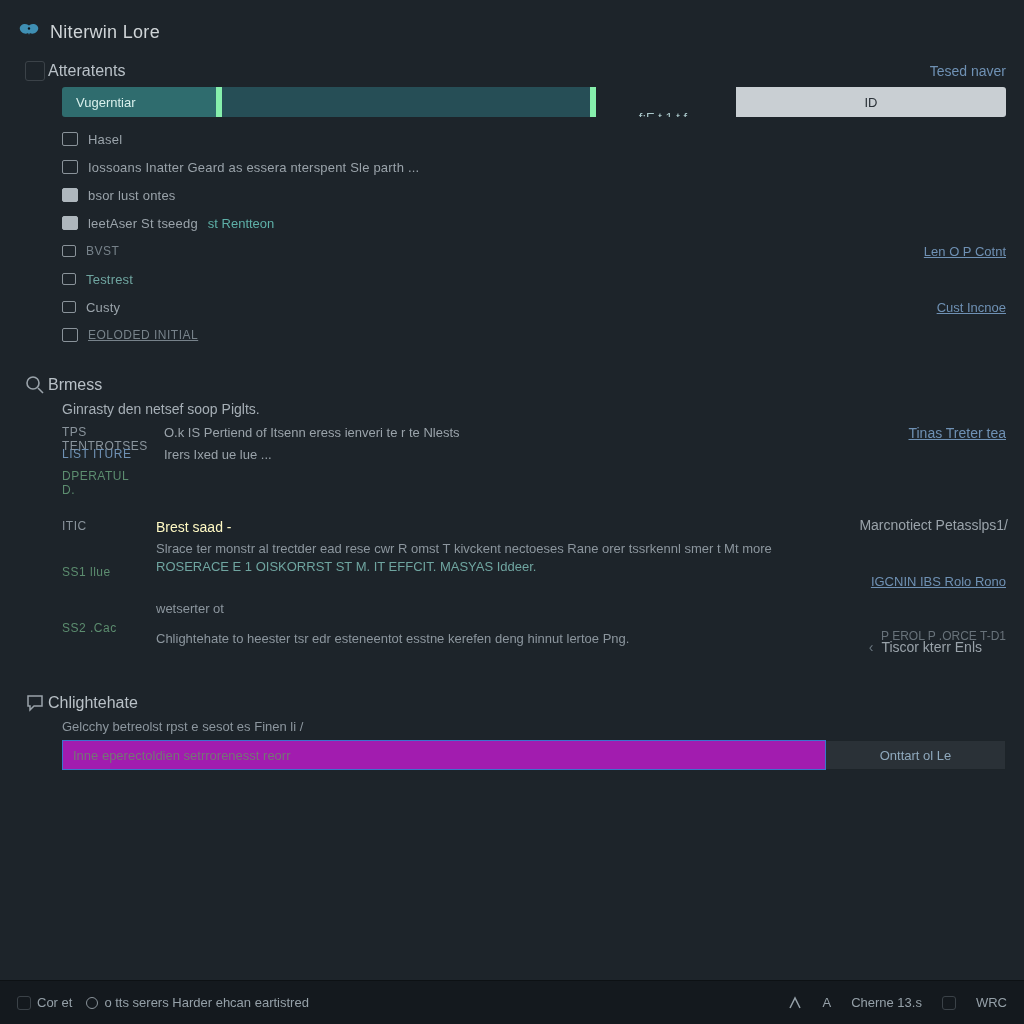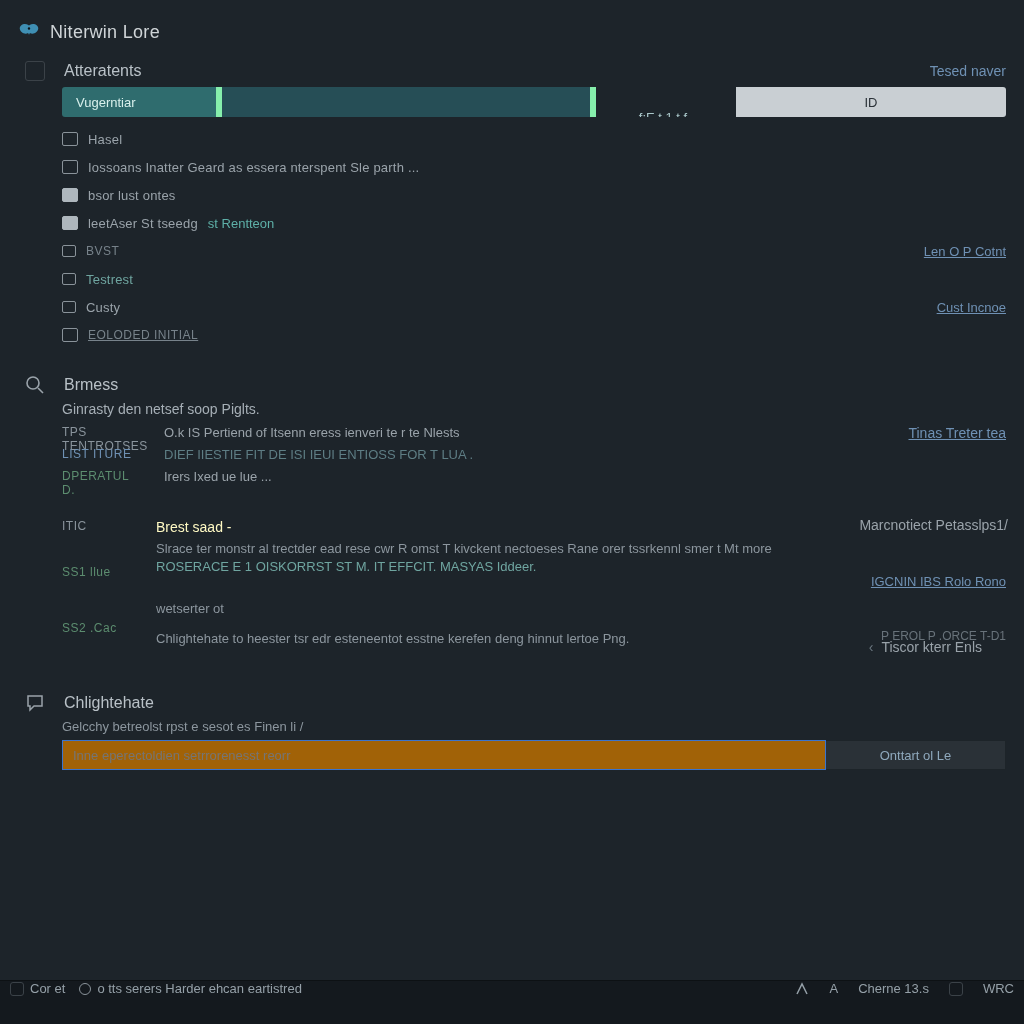--- a/index.html
+++ b/index.html
@@ -10,34 +10,34 @@
     font-family: "Segoe UI", Tahoma, sans-serif;
     font-size: 14px;
     overflow: hidden;
   }
   body { display: flex; flex-direction: column; }
   .main-area { flex: 1; padding: 22px 18px 10px 18px; overflow: hidden; }
   .status-bar {
     height: 44px;
     background: #14191e;
     border-top: 1px solid #0d1114;
-    display: flex; align-items: flex-start;
-    padding: 0 10px;
+    display: flex; align-items: center;
+    padding: 0 17px;
     font-size: 13px;
     color: #95a0a8;
   }
   .status-bar .sb-right { margin-left: auto; display: flex; align-items: center; gap: 20px; }
   .sb-item { display: flex; align-items: center; gap: 6px; }
 
   
   .app-header { display: flex; align-items: center; gap: 10px; margin-bottom: 18px; }
   .app-title { color: #cfd4d7; font-size: 18px; font-weight: 400; letter-spacing: 0.3px; }
 
   
-  .section-head { display: flex; align-items: center; gap: 18px; margin-left: 6px; margin-bottom: 6px; }
+  .section-head { display: flex; align-items: center; gap: 2px; margin-left: 6px; margin-bottom: 6px; }
   .section-head .title { color: #b9c1c7; font-size: 16px; }
   .section-head .right-meta { margin-left: auto; color: #6f91b4; font-size: 14px; }
 
   
   .row-list { margin-left: 44px; }
   .row { display: flex; align-items: center; gap: 10px; height: 28px; color: #9aa3aa; text-align: right; }
   .row .label { color: #9aa3aa; font-size: 13px; letter-spacing: 0.2px; }
   .item-icon {
     width: 16px; height: 14px;
     border: 1px solid #8a939a;
@@ -92,21 +92,21 @@
   .blk-body .p { color: #8c969e; font-size: 13px; line-height: 20px; }
   .blk-body .code-line { color: #6fa5a0; font-size: 13px; }
   .right-float-link { float: right; color: #6f91b4; text-decoration: underline; font-size: 13px; }
 
   
   .bottom-sec { margin-top: 44px; }
   .bottom-sec .prompt-row { margin-left: 44px; font-size: 13px; color: #8c969e; margin-bottom: 6px; }
   .input-row { display: flex; margin-left: 44px; margin-right: 0; height: 30px; }
   .search-input {
     flex: 1;
-    background: #a16207;
+    background: #a21caf;
     border: 1px solid #3b74cd;
     color: #d5e3f6;
     padding: 4px 10px;
     font-size: 13px;
   }
   .launch-btn {
     width: 180px;
     background: #2a3137;
     color: #8fa9bd;
     border: 1px solid #1d2429;
@@ -214,21 +214,20 @@
     <div style="margin-left:44px;color:#a6afb6;font-size:14px;">Ginrasty den netsef soop Piglts.</div>
     <div class="gap8"></div>
     <div class="mid-row">
       <div class="side-labels">
         <div class="sl">tps tentrotses</div>
         <div class="sl code">list Iture</div>
         <div class="sl tag">DPERATUL D.</div>
       </div>
       <div class="mid-body">
         <div class="line">O.k IS Pertiend of Itsenn eress ienveri te r te Nlests</div>
-        <div class="line" style="color:#5e7d84;">DIEF IIESTIE FIT DE ISI IEUI ENTIOSS FOR  T LUA .</div>
         <div class="line">Irers Ixed ue lue ...</div>
       </div>
       <div style="width:200px;text-align:right;">
         <span class="link-underline">Tinas  Treter    tea</span>
       </div>
     </div>
     <span class="right-meta2" style="margin-top:26px;">Marcnotiect Petasslps1/</span>
 
     <div class="block">
       <div class="blk-labels">

